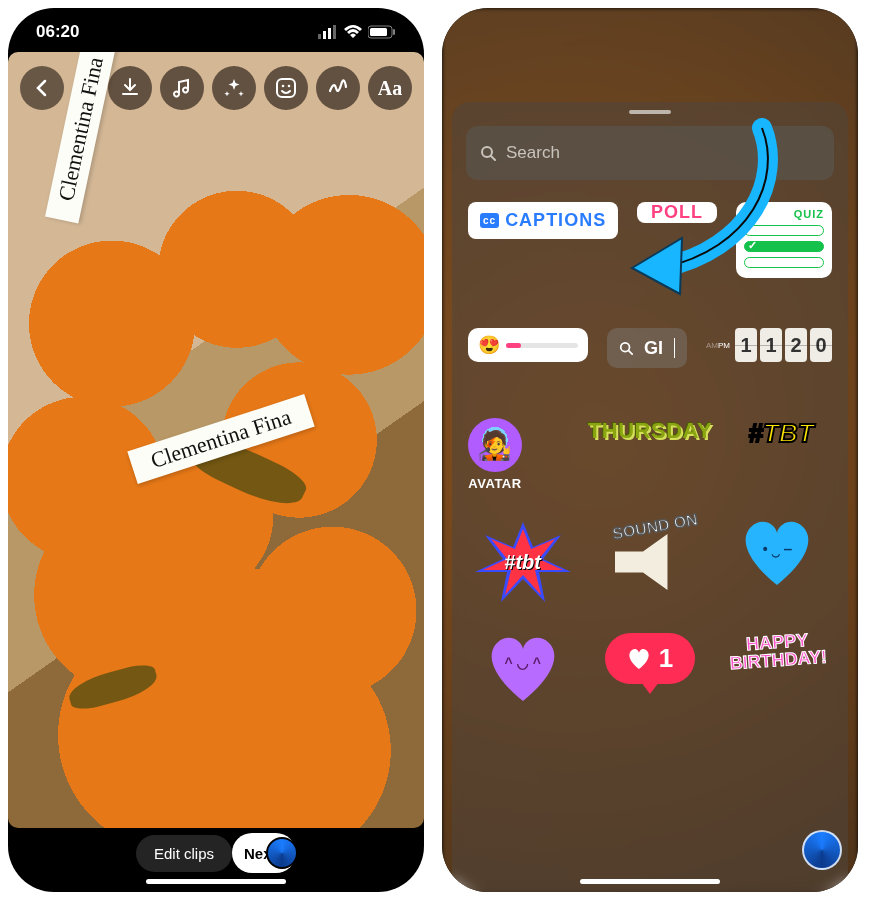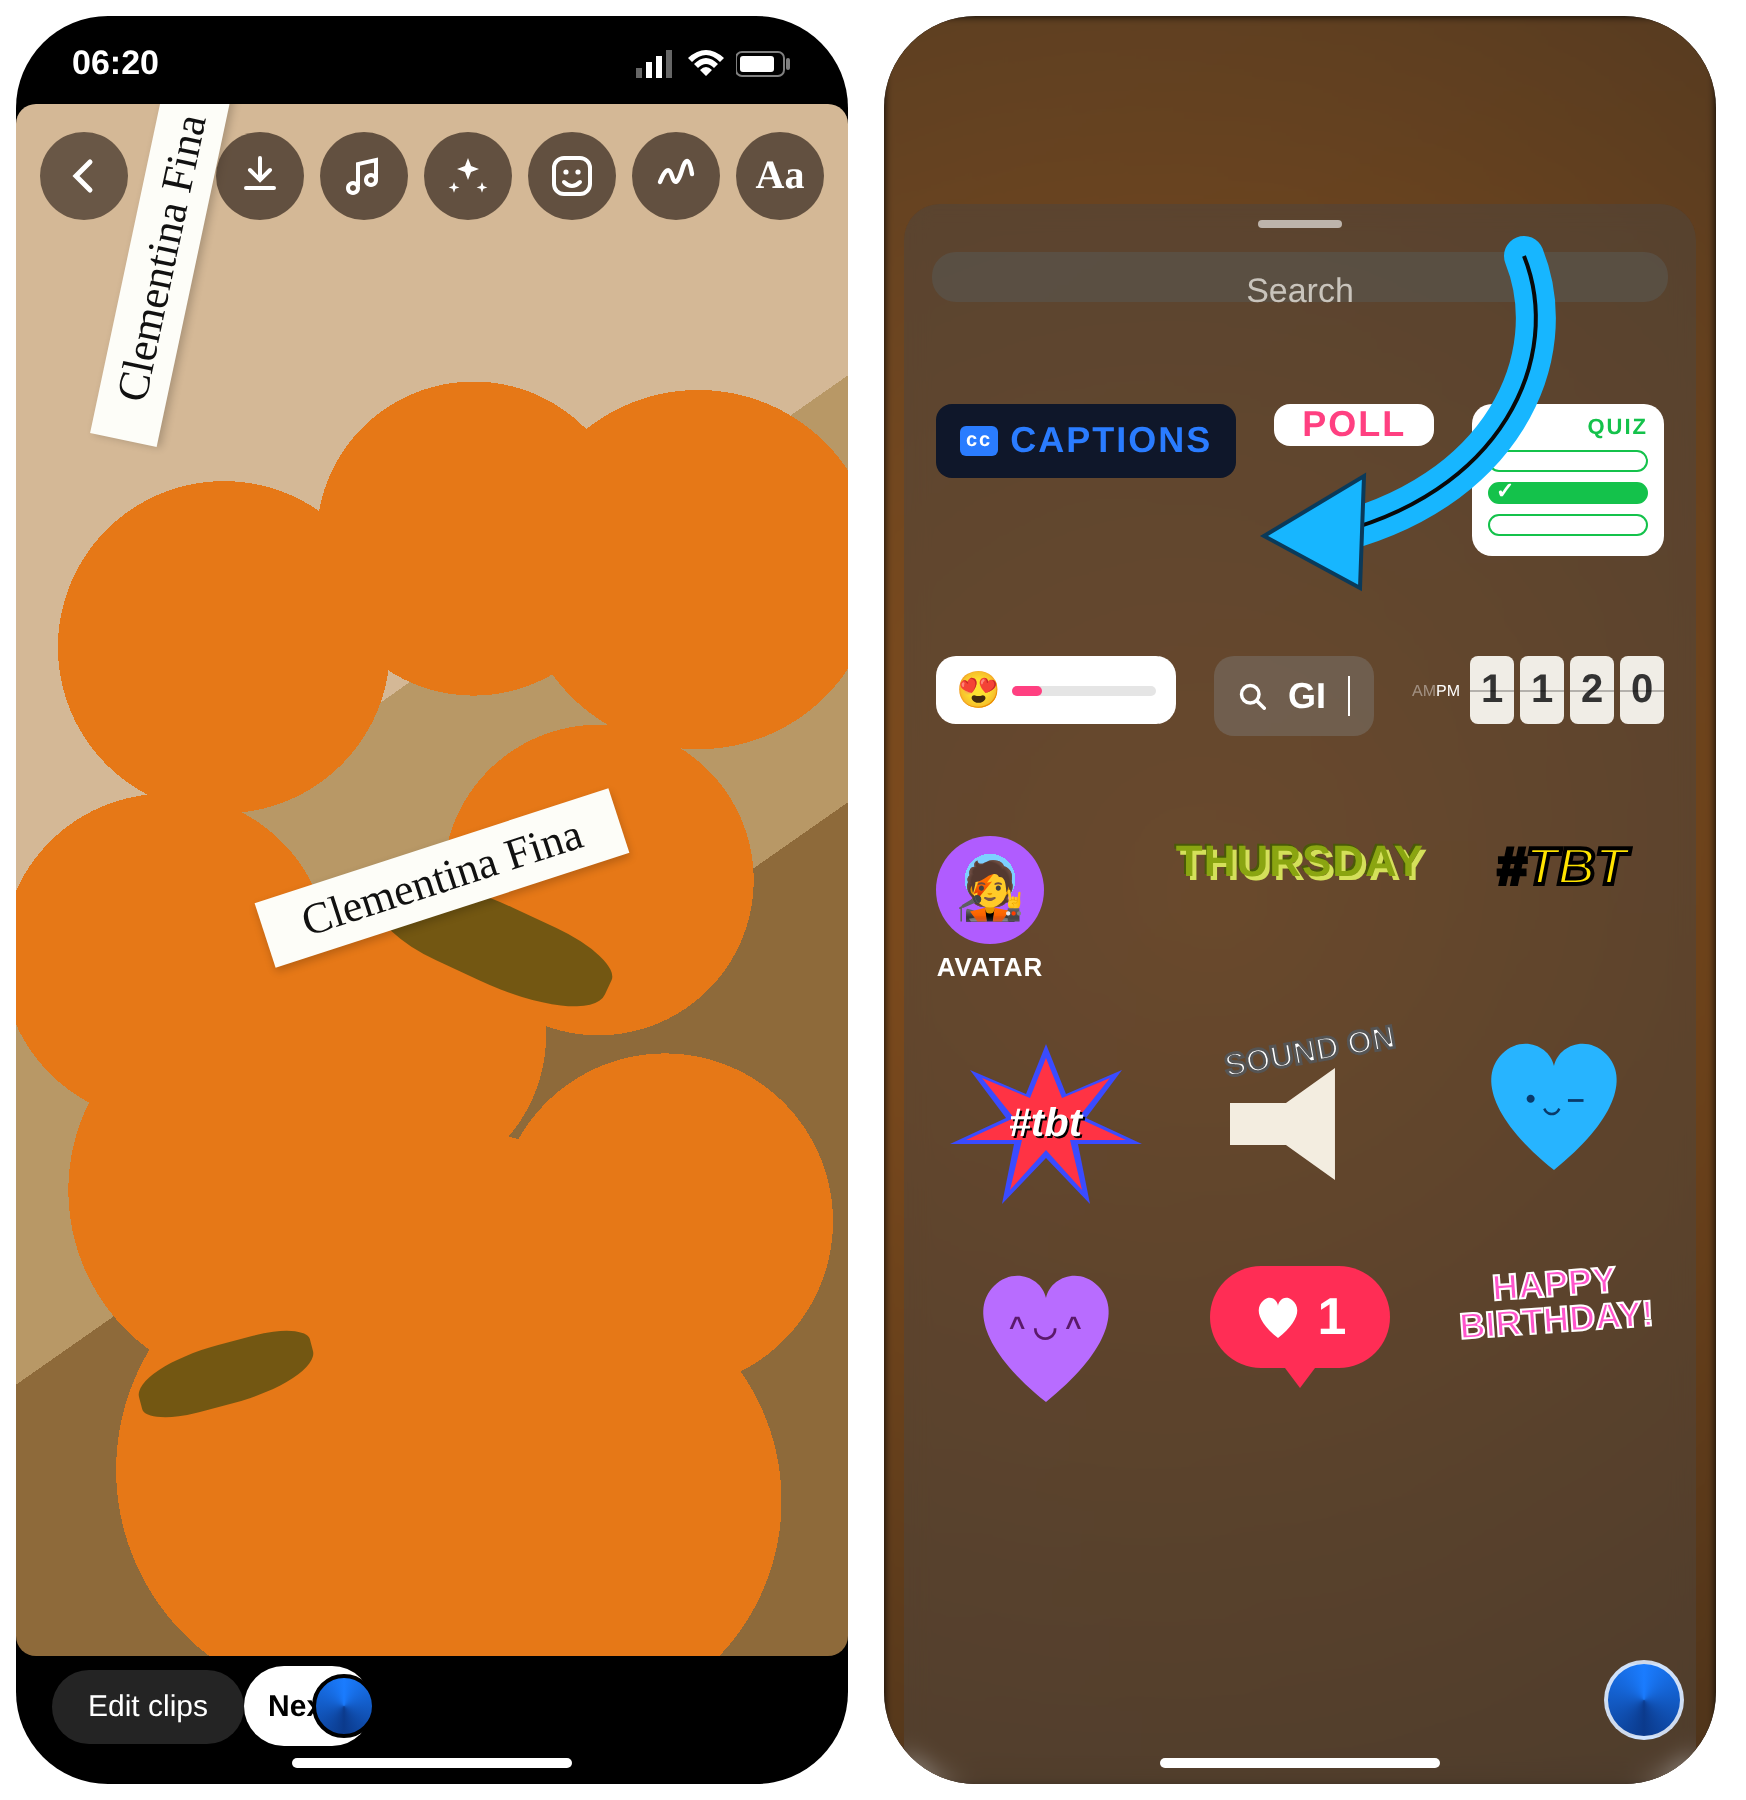--- a/index.html
+++ b/index.html
@@ -116,21 +116,21 @@
   }
   .toolbar-group { display: flex; gap: 8px; }
   .text-aa { font-size: 20px; font-weight: 700; font-family: Georgia, serif; }
 
   .bottom-strip {
     position: absolute;
     bottom: 0; left: 0; right: 0;
     height: 74px;
     display: flex;
     align-items: center;
-    justify-content: flex-start;
+    justify-content: center;
     padding: 0 18px 4px;
   }
   .edit-clips {
     background: rgba(40,40,40,0.9);
     color: #fff;
     border-radius: 22px;
     padding: 10px 18px;
     font-size: 15px;
     font-weight: 500;
   }
@@ -174,30 +174,29 @@
   .sheet-handle {
     position: absolute;
     top: 8px; left: 50%; transform: translateX(-50%);
     width: 42px; height: 4px;
     border-radius: 2px;
     background: rgba(255,255,255,0.6);
   }
   .search-bar {
     position: absolute;
     top: 24px; left: 14px; right: 14px;
-    height: 25px;
+    height: 54px;
     background: rgba(90,82,72,0.8);
     border-radius: 12px;
     display: flex;
     align-items: center;
     gap: 10px;
     padding: 0 14px;
     color: #c9c4bc;
     font-size: 17px;
-    flex-direction: column;
   }
   .sticker-grid {
     position: absolute;
     top: 100px; left: 0; right: 0; bottom: 0;
     padding: 0 16px;
   }
   .srow {
     display: flex;
     justify-content: space-around;
     gap: 18px;
@@ -208,21 +207,21 @@
     flex: 1;
     display: flex;
     align-items: flex-start;
     justify-content: center;
     position: relative;
   }
   .cell.col { flex-direction: column; gap: 6px; }
 
   
   .captions-chip {
-    background: #0f172a;
+    background: #ffffff;
     border-radius: 8px;
     padding: 8px 12px;
     display: flex; align-items: center; gap: 6px;
     color: #2a7cff;
     font-weight: 800;
     font-size: 18px;
     letter-spacing: 1px;
   }
   .cc-badge {
     background: #2a7cff;

